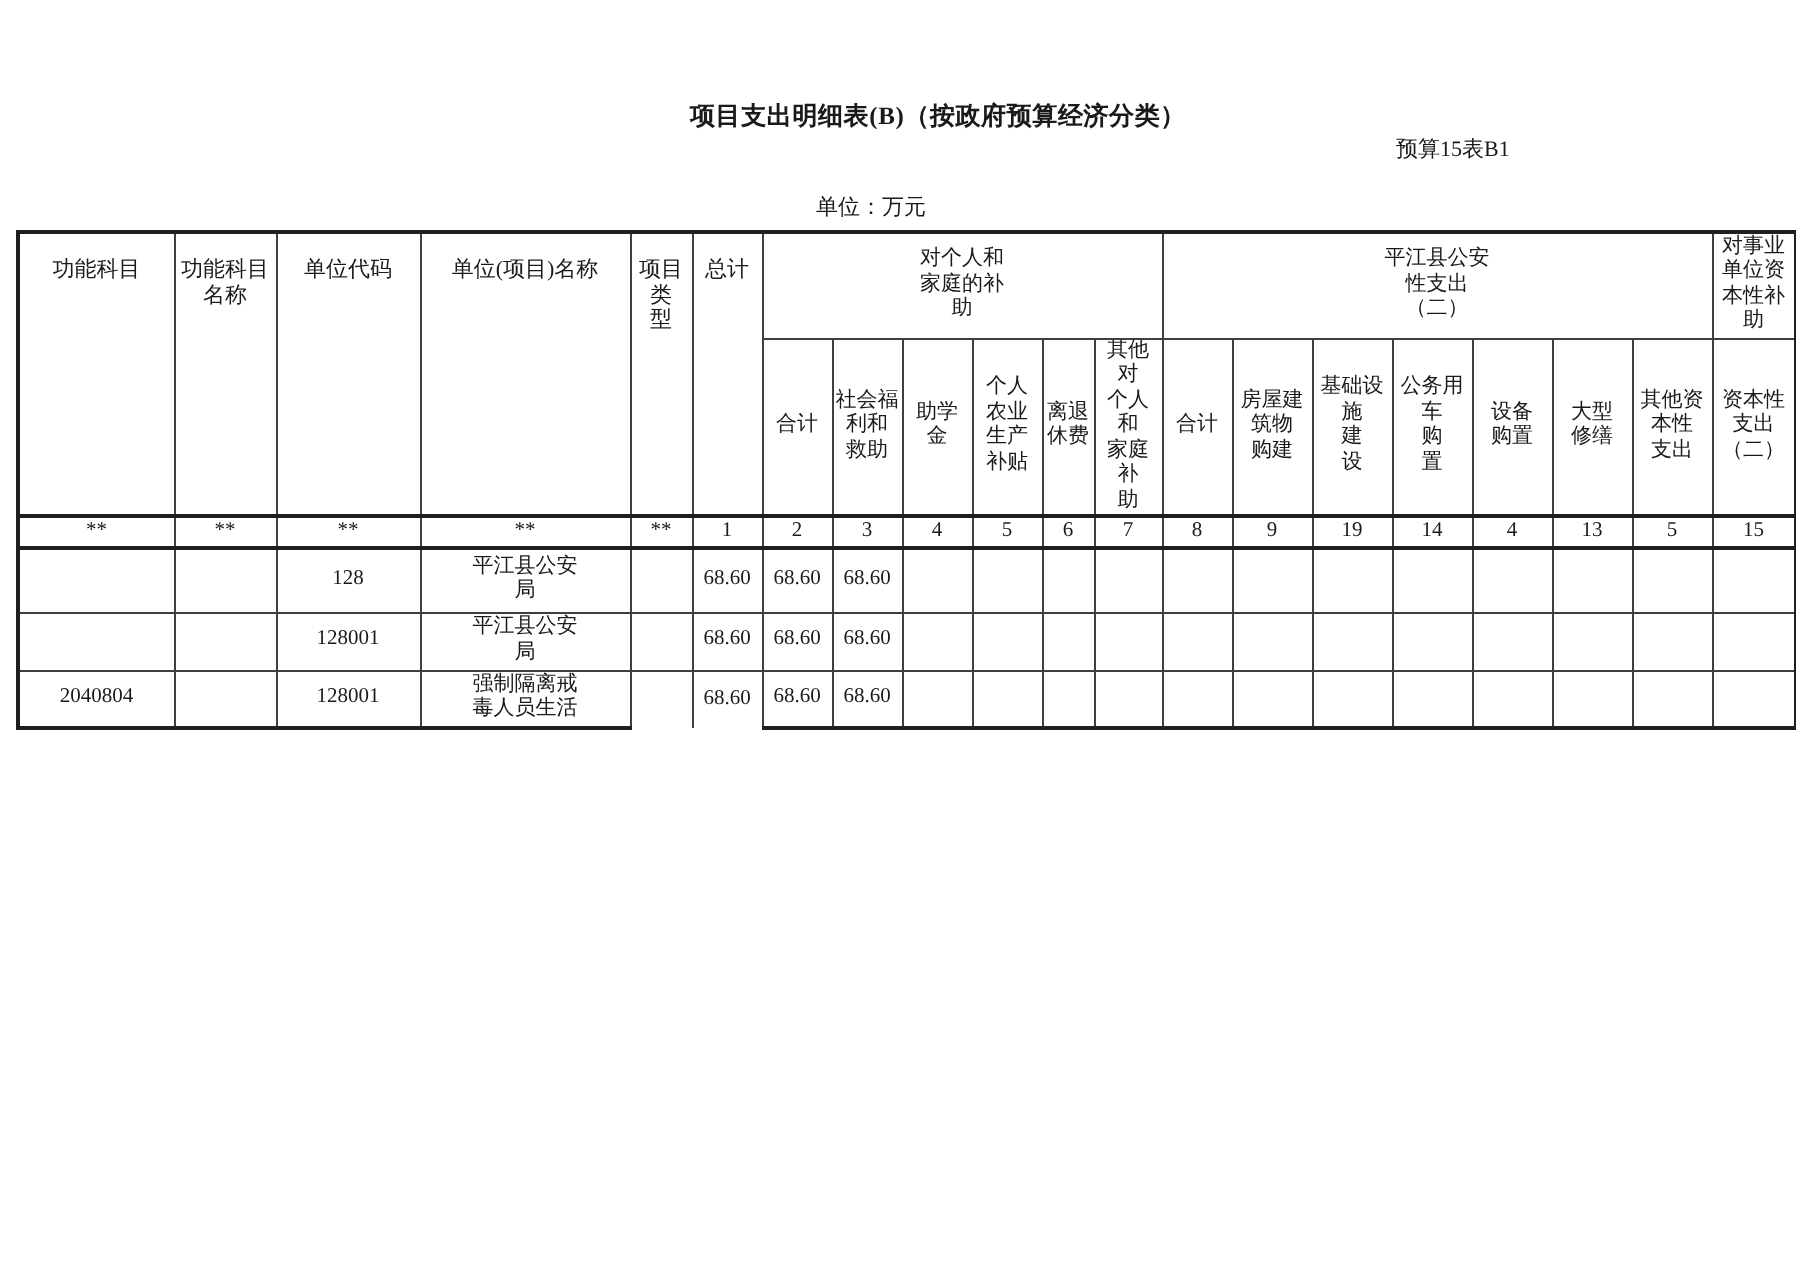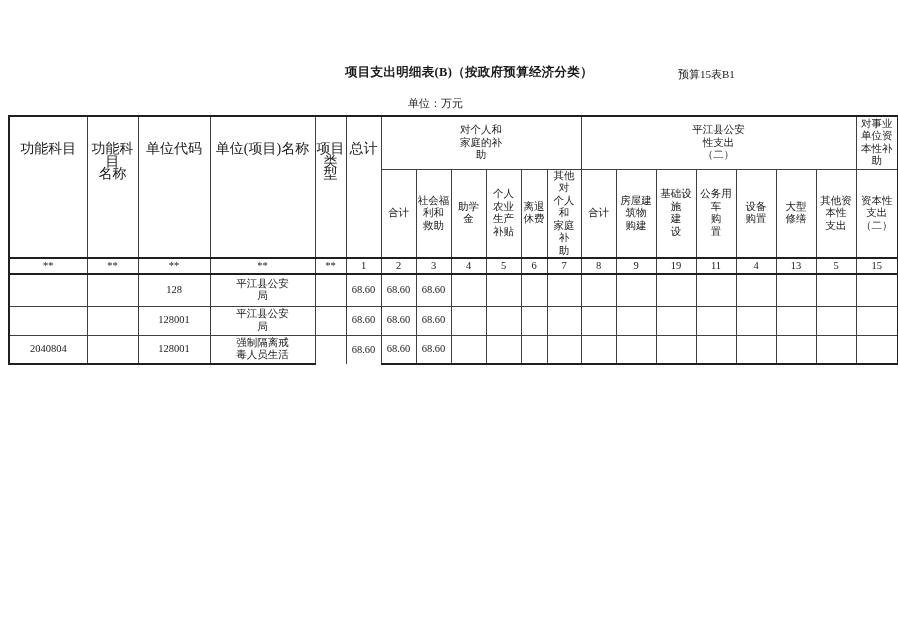--- a/index.html
+++ b/index.html
@@ -2,42 +2,42 @@
 <html><head>
 <meta charset="utf-8">
 <style>
   html,body { margin:0; padding:0; }
   body {
     width:898px; height:635px; background:#ffffff; position:relative;
     font-family:"Liberation Serif","DejaVu Serif",serif; color:#1a1a1a;
     overflow:hidden;
   }
   .doc-title {
-    position:absolute; left:345px; top:64px; font-size:12.5px; font-weight:bold;
+    position:absolute; left:345px; top:50px; font-size:12.5px; font-weight:bold;
     letter-spacing:0.3px; white-space:nowrap;
   }
   .form-code {
-    position:absolute; left:678px; top:67px; font-size:11px; white-space:nowrap;
+    position:absolute; left:698px; top:67px; font-size:11px; white-space:nowrap;
   }
   .unit-label {
     position:absolute; left:408px; top:96px; font-size:11px; white-space:nowrap;
   }
   table.budget {
     position:absolute; left:8px; top:115px; width:889px;
     border-collapse:collapse; table-layout:fixed;
     border:2px solid #1f1f1f; border-bottom:none;
   }
   .budget th, .budget td {
     border:1px solid #3f3f3f;
     font-weight:normal; text-align:center; vertical-align:middle;
     white-space:pre-line; padding:0 1px; overflow:hidden;
     font-size:10.5px; line-height:12.5px;
   }
   .budget thead th { font-size:10.5px; }
-  .budget th.merged { vertical-align:top; padding-top:26px; font-size:14px; }
+  .budget th.merged { vertical-align:top; padding-top:12px; font-size:11px; }
   tr.row-group  { height:53px; }
   tr.row-sub    { height:57px; }
   tr.row-index  { height:16px; }
   tr.row-data1  { height:32px;padding-left:15px; }
   tr.row-data2  { height:29px; }
   tr.row-data3  { height:29px;padding-left:48px; }
   tr.row-index td {
     border-top:2px solid #1f1f1f; border-bottom:2px solid #1f1f1f;
     font-size:10.5px;
   }
@@ -148,21 +148,21 @@
       <td>1</td>
       <td>2</td>
       <td>3</td>
       <td>4</td>
       <td>5</td>
       <td>6</td>
       <td>7</td>
       <td>8</td>
       <td>9</td>
       <td>19</td>
-      <td>11</td>
+      <td>14</td>
       <td>4</td>
       <td>13</td>
       <td>5</td>
       <td>15</td>
     </tr>
     <tr class="row-data1">
       <td></td>
       <td></td>
       <td>128</td>
       <td>平江县公安

